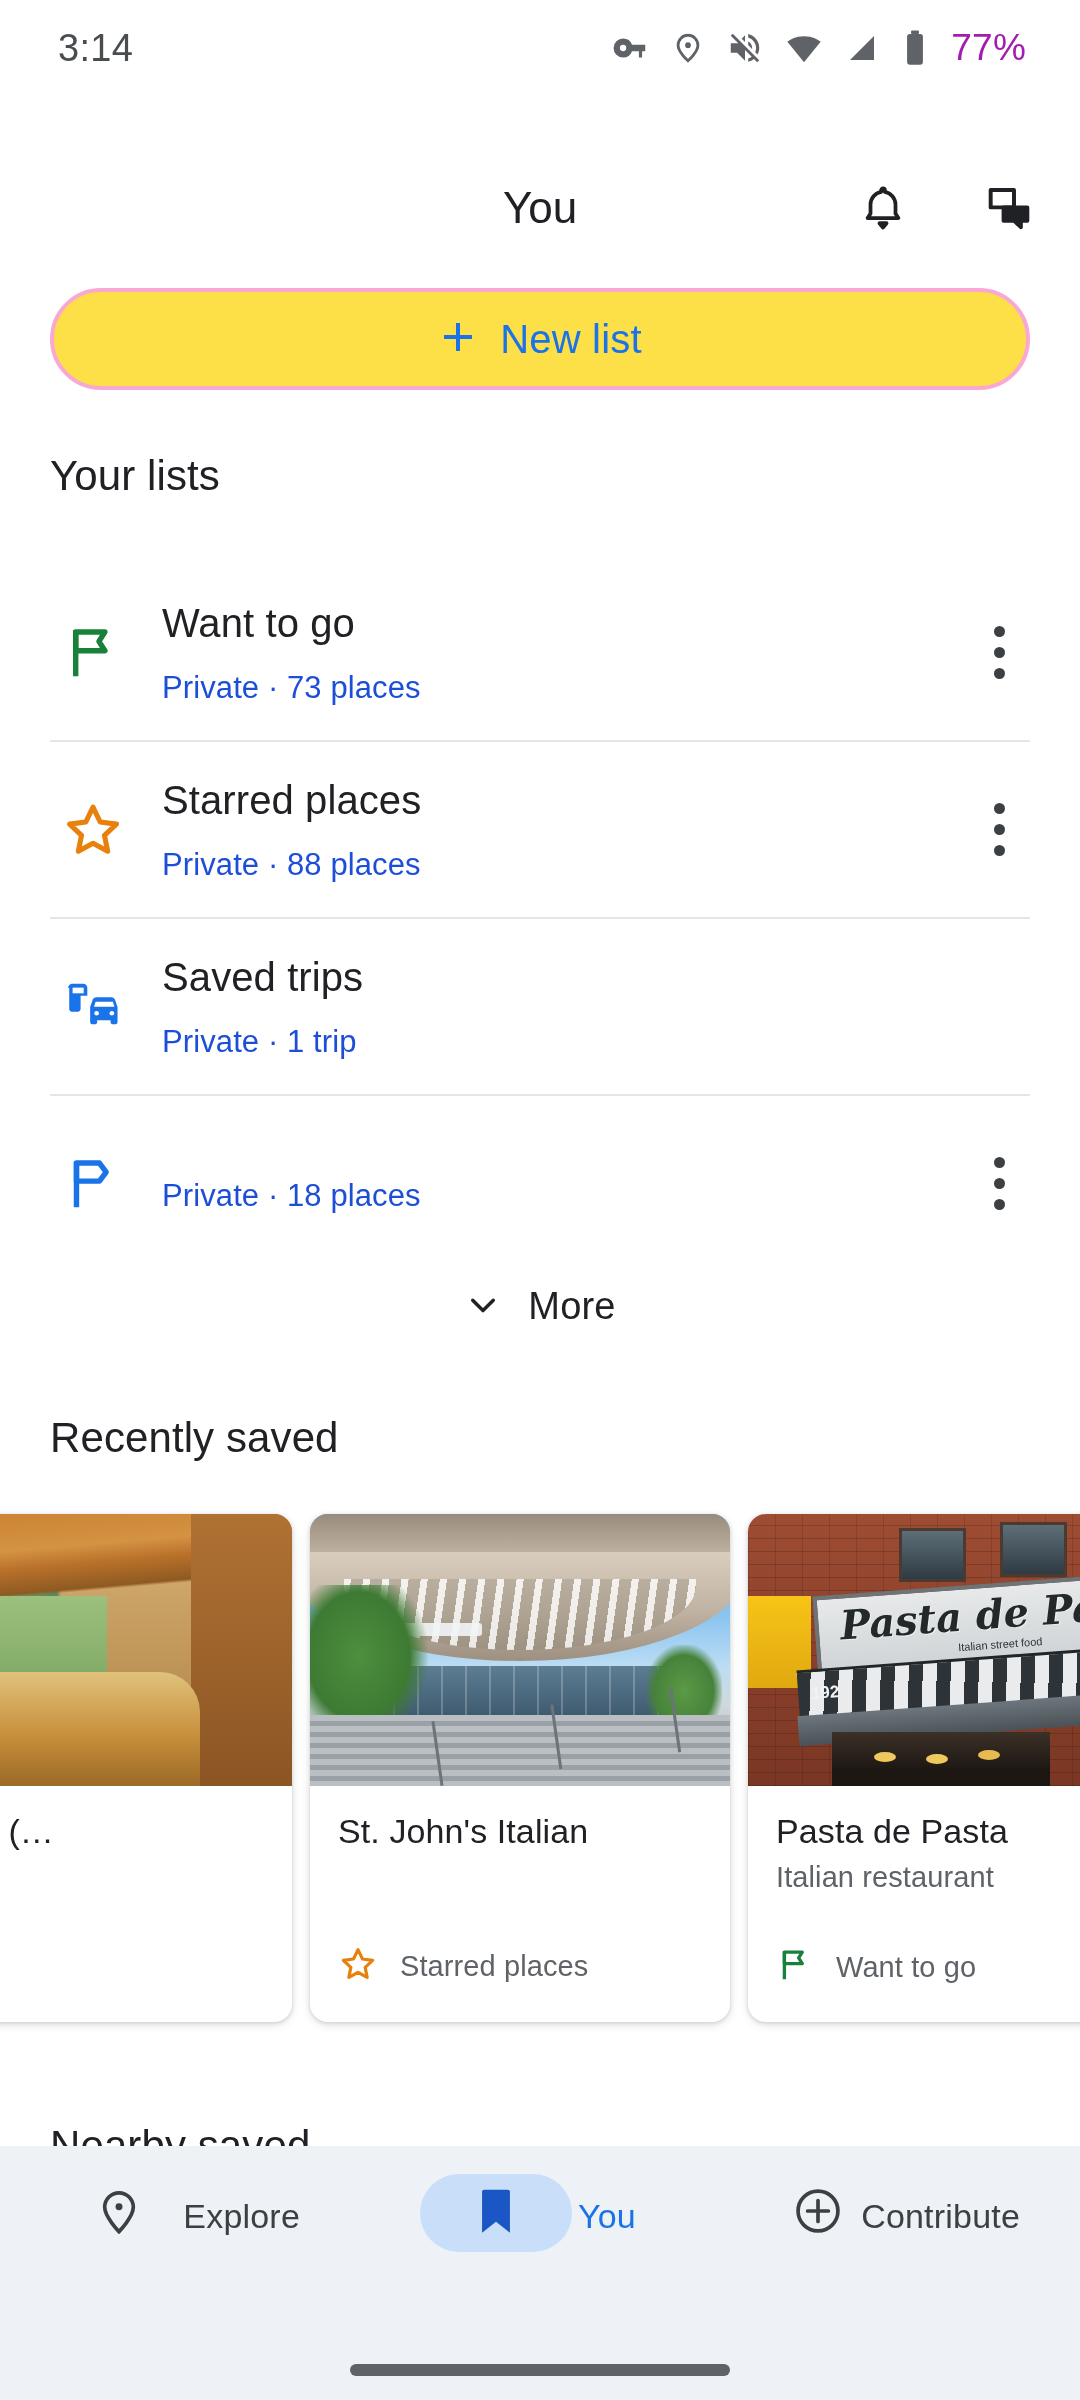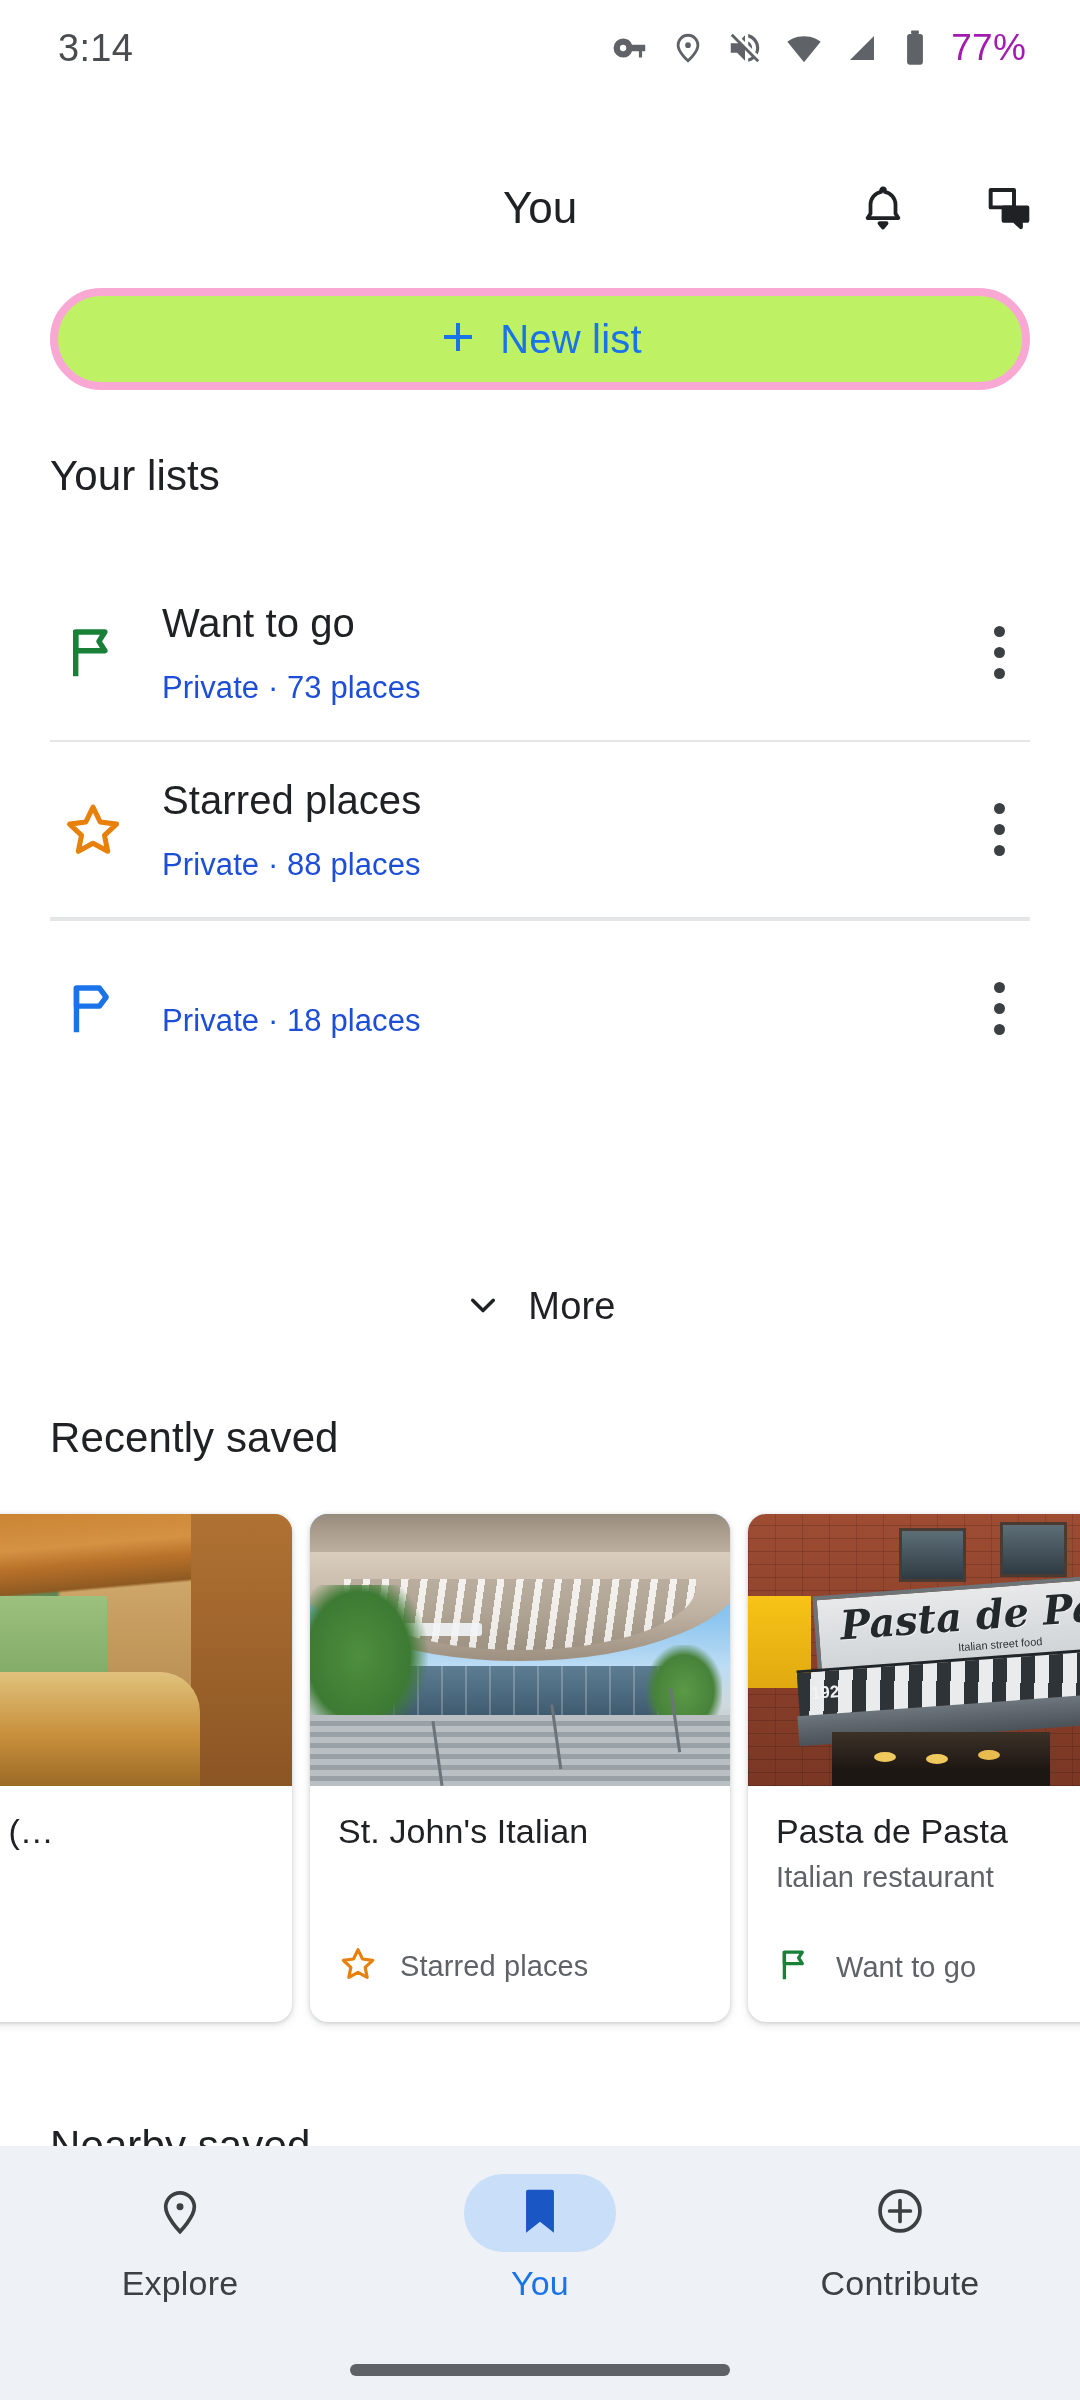--- a/index.html
+++ b/index.html
@@ -33,23 +33,23 @@
   }
   .appbar-actions{
     position:absolute; right:46px; display:flex; align-items:center; gap:76px;
   }
   .appbar-actions svg{ display:block; }
 
   
   .newlist{
     position:absolute; top:288px; left:50px;
     width:980px; height:102px;
-    border:8px solid #f9a8d4; border-radius:54px;
+    border:4px solid #f9a8d4; border-radius:54px;
     display:flex; align-items:center; justify-content:center; gap:22px;
-    background:#bef264;
+    background:#fde047;
   }
   .newlist .plus{ display:block; }
   .newlist-label{ font-size:40px; color:#1a73e8; letter-spacing:.2px; }
 
   
   .section-title{
     position:absolute; left:50px;
     font-size:42px; color:#202124; font-weight:400; letter-spacing:.1px;
   }
   #your-lists-title{ top:452px; }
@@ -254,21 +254,21 @@
   }
 
   
   .bottomnav{
     position:absolute; left:0; bottom:0; width:1080px; height:254px;
     background:#eef1f6;
     display:flex; align-items:flex-start; justify-content:space-around;
     padding-top:28px;
   }
   .nav-item{
-    width:240px; display:flex; flex-direction:column; align-items:center; gap:6px;
+    width:240px; display:flex; flex-direction:row; align-items:center; gap:6px;
   }
   .nav-pill{
     width:152px; height:78px; border-radius:40px;
     display:flex; align-items:center; justify-content:center;
   }
   .nav-pill.active{ background:#c9def9; }
   .nav-label{ font-size:34px; color:#3c4043; letter-spacing:.2px; margin-top:6px; }
   .nav-label.active{ color:#1a73e8; }
   .gesture-bar{
     position:absolute; bottom:24px; left:50%; transform:translateX(-50%);
@@ -381,20 +381,41 @@
         <div class="list-sub">Private · 88 places</div>
       </div>
       <div class="kebab">
           <i></i>
           <i></i>
           <i></i>
         </div>
     </div>
     <div class="row-divider"></div>
 
+    <div class="list-row">
+      <div class="list-icon">
+        <svg width="62" height="62" viewBox="0 0 24 24" fill="#1a73e8">
+          <path d="M2.4 4.6c0-.9.7-1.6 1.6-1.6h4.2c.9 0 1.6.7 1.6 1.6v3H7.2v5.2c0 .6-.5 1-1 1H3.8c-.6 0-1-.4-1-1V4.6h-.4z"></path>
+          <path d="M4.1 4.5h4.3v2.2H4.1z" fill="#fff"></path>
+          <path d="M11.8 9.4c.2-.7.8-1.2 1.6-1.2h5.6c.8 0 1.4.5 1.6 1.2l.9 2.6v5.8c0 .5-.4.9-.9.9h-.9c-.5 0-.9-.4-.9-.9v-.7h-5.2v.7c0 .5-.4.9-.9.9h-.9c-.5 0-.9-.4-.9-.9V12l.9-2.6z"></path>
+          <path d="M12.4 11.9h7.9l-.6-1.9h-6.7z" fill="#fff"></path>
+          <circle cx="13.4" cy="14.4" r=".9" fill="#fff"></circle>
+          <circle cx="19.3" cy="14.4" r=".9" fill="#fff"></circle>
+        </svg>
+      </div>
+      <div class="list-text">
+        <div class="list-name">Saved trips</div>
+        <div class="list-sub">Private · 1 trip</div>
+      </div>
+      <div class="kebab hidden">
+          <i></i>
+          <i></i>
+          <i></i>
+        </div>
+    </div>
     <div class="row-divider"></div>
 
     <div class="list-row">
       <div class="list-icon">
         <svg width="62" height="62" viewBox="0 0 24 24" fill="none" stroke="#1a73e8" stroke-width="2.1" stroke-linejoin="round">
           <path d="M5.6 21V3.3"></path>
           <path d="M5.6 3.9h8.9l2.6 3.5-2.6 3.5H5.6z"></path>
         </svg>
       </div>
       <div class="list-text">

